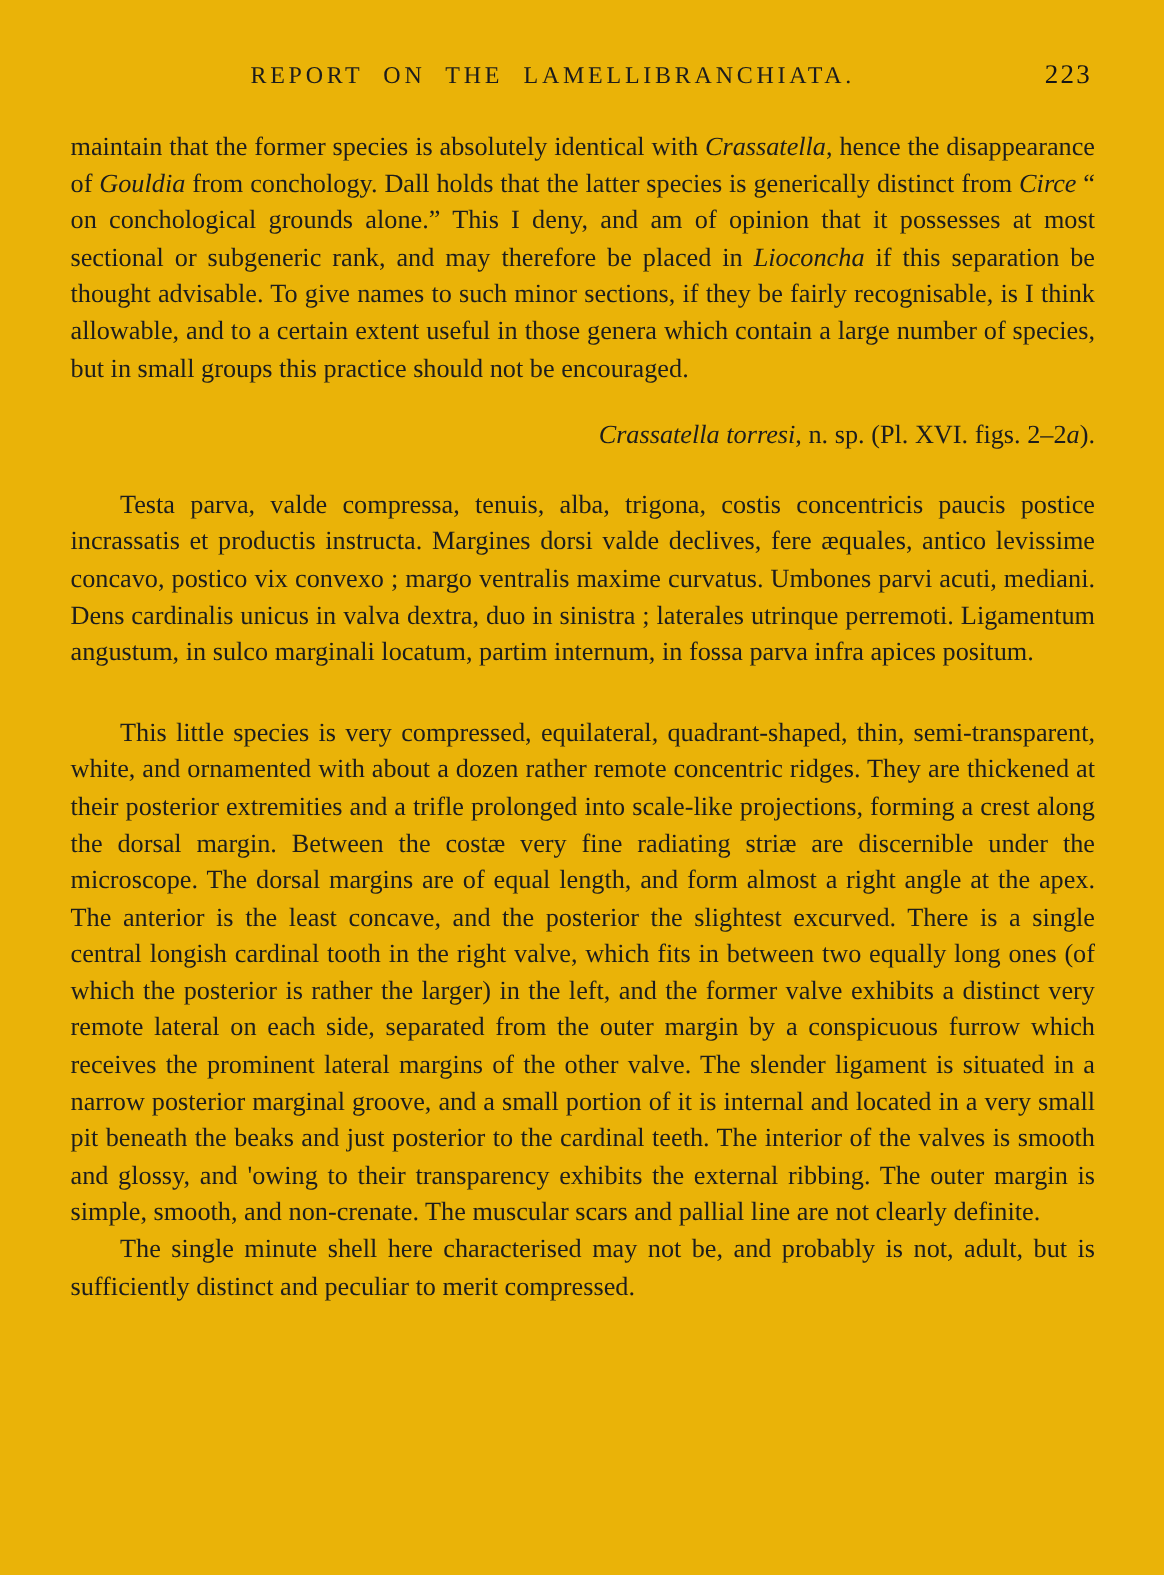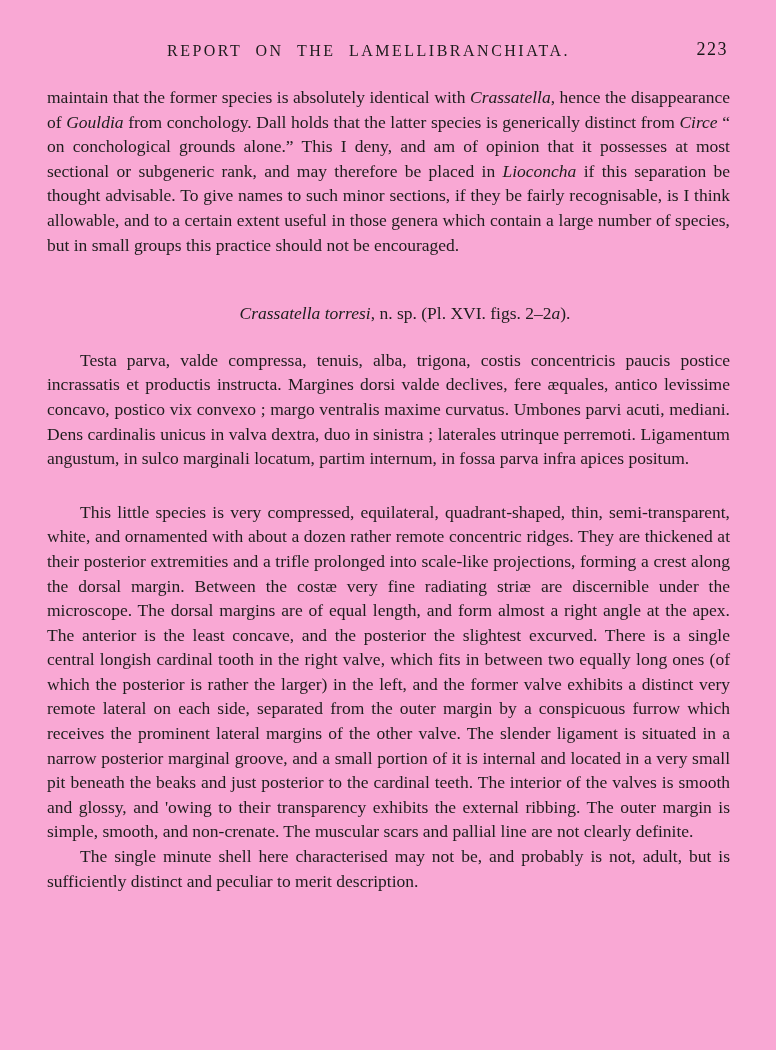--- a/index.html
+++ b/index.html
@@ -4,21 +4,21 @@
 <style>
   html, body {
     margin: 0;
     padding: 0;
     background: #fdfdfc;
   }
   .page {
     position: relative;
     width: 776px;
     height: 1050px;
-    background: #f9a8d4;
+    background: #eab308;
     font-family: "Liberation Serif", "DejaVu Serif", serif;
     color: #1d1d1d;
     overflow: hidden;
   }
   .running-header {
     position: absolute;
     top: 42px;
     left: 47px;
     width: 683px;
     height: 24px;
@@ -48,23 +48,23 @@
     line-height: 24.6px;
     text-align: justify;
   }
   .para {
     margin: 0;
   }
   .indent {
     text-indent: 33px;
   }
   .species-heading {
-    margin: 44px 0 22px 0;
+    margin: 20px 0 22px 0;
     text-indent: 33px;
-    text-align: center;
+    text-align: right;
   }
   .gap-before {
     margin-top: 29px;
   }
   i {
   }
 </style>
 </head>
 <body>
 
@@ -80,17 +80,17 @@
     <p class="para">maintain that the former species is absolutely identical with <i>Crassatella</i>, hence the disappearance of <i>Gouldia</i> from conchology.  Dall holds that the latter species is generically distinct from <i>Circe</i> “ on conchological grounds alone.”  This I deny, and am of opinion that it possesses at most sectional or subgeneric rank, and may therefore be placed in <i>Lioconcha</i> if this separation be thought advisable.  To give names to such minor sections, if they be fairly recognisable, is I think allowable, and to a certain extent useful in those genera which contain a large number of species, but in small groups this practice should not be encouraged.</p>
 
     <p class="species-heading"><i>Crassatella torresi</i>, n. sp. (Pl. XVI. figs. 2–2<i>a</i>).</p>
 
     <p class="para indent">Testa parva, valde compressa, tenuis, alba, trigona, costis concentricis paucis postice incrassatis et productis instructa.  Margines dorsi valde declives, fere æquales, antico levissime concavo, postico vix convexo&nbsp;; margo ventralis maxime curvatus.  Umbones parvi acuti, mediani.  Dens cardinalis unicus in valva dextra, duo in sinistra&nbsp;; laterales utrinque perremoti.  Ligamentum angustum, in sulco marginali locatum, partim internum, in fossa parva infra apices positum.</p>
 
     <p class="para indent gap-before">This little species is very compressed, equilateral, quadrant-shaped, thin, semi-transparent, white, and ornamented with about a dozen rather remote concentric ridges.  They are thickened at their posterior extremities and a trifle prolonged into scale-like projections, forming a crest along the dorsal margin.  Between the costæ very fine radiating striæ are discernible under the microscope.  The dorsal margins are of equal length, and form almost a right angle at the apex.  The anterior is the least concave, and the posterior the slightest excurved.  There is a single central longish cardinal tooth in the right valve, which fits in between two equally long ones (of which the posterior is rather the larger) in the left, and the former valve exhibits a distinct very remote lateral on each side, separated from the outer margin by a conspicuous furrow which receives the prominent lateral margins of the other valve.  The slender ligament is situated in a narrow posterior marginal groove, and a small portion of it is internal and located in a very small pit beneath the beaks and just posterior to the cardinal teeth.  The interior of the valves is smooth and glossy, and 'owing to their transparency exhibits the external ribbing.  The outer margin is simple, smooth, and non-crenate.  The muscular scars and pallial line are not clearly definite.</p>
 
 
 
-    <p class="para indent">The single minute shell here characterised may not be, and probably is not, adult, but is sufficiently distinct and peculiar to merit description.</p>
+    <p class="para indent">The single minute shell here characterised may not be, and probably is not, adult, but is sufficiently distinct and peculiar to merit compressed.</p>
 
   </div>
 
 </div>
 
 </body></html>

